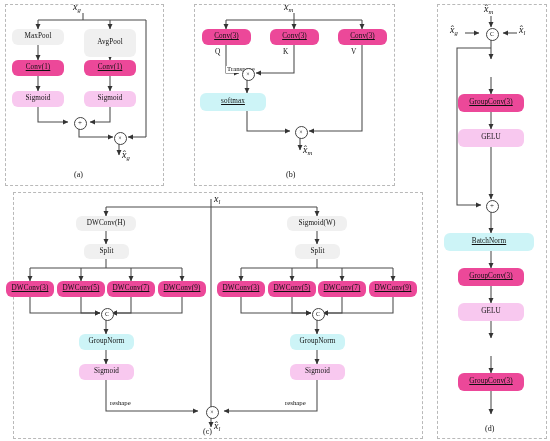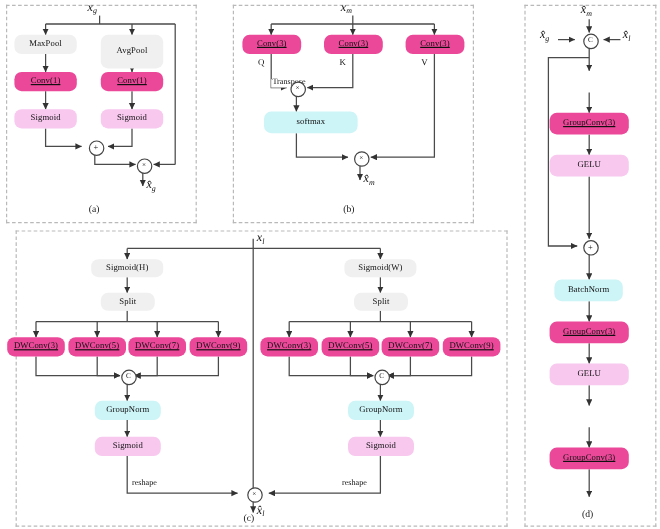--- a/index.html
+++ b/index.html
@@ -182,35 +182,35 @@
   <div class="node n-blue" style="left:338px;top:29px;width:49px;height:16px;">Conv(3)</div>
 
   <div class="lbl" style="left:215px;top:48px;">Q</div>
   <div class="lbl" style="left:283px;top:48px;">K</div>
   <div class="lbl" style="left:351px;top:48px;">V</div>
 
   <div class="lbl whitebg" style="left:226px;top:66px;font-size:6.8px;">Transpose</div>
 
   <div class="op small" style="left:241.5px;top:67.5px;">×</div>
 
-  <div class="node n-cyan" style="left:220px;top:93px;width:78px;height:18px;">softmax</div>
+  <div class="node n-cyan" style="left:200px;top:93px;width:66px;height:18px;text-decoration:underline;">softmax</div>
 
   <div class="op small" style="left:294.5px;top:125.5px;">×</div>
 
   <div class="lbl-it var" style="left:303px;top:145px;">
     <span>x̂</span><span class="sub">m</span>
   </div>
 
   <div class="cap" style="left:286px;top:170px;">(b)</div>
 
   <div class="lbl-it var" style="left:214px;top:194px;">
     <span>x</span><span class="sub">l</span>
   </div>
 
-  <div class="node n-grey" style="left:76px;top:216px;width:60px;height:15px;">Sigmoid(H)</div>
+  <div class="node n-grey" style="left:76px;top:216px;width:60px;height:15px;">DWConv(H)</div>
   <div class="node n-grey" style="left:84px;top:244px;width:45px;height:15px;">Split</div>
 
   <div class="node n-blue" style="left:6px;top:281px;width:48px;height:16px;">DWConv(3)</div>
   <div class="node n-blue" style="left:57px;top:281px;width:48px;height:16px;">DWConv(5)</div>
   <div class="node n-blue" style="left:107px;top:281px;width:48px;height:16px;">DWConv(7)</div>
   <div class="node n-blue" style="left:158px;top:281px;width:48px;height:16px;">DWConv(9)</div>
 
   <div class="op small" style="left:100.5px;top:307.5px;">C</div>
 
   <div class="node n-cyan" style="left:79px;top:334px;width:55px;height:16px;">GroupNorm</div>
@@ -249,20 +249,20 @@
     <span>x̂</span><span class="sub">l</span>
   </div>
 
   <div class="op small" style="left:485.5px;top:27.5px;">C</div>
 
   <div class="node n-blue" style="left:458px;top:94px;width:66px;height:18px;">GroupConv(3)</div>
   <div class="node n-pink" style="left:458px;top:129px;width:66px;height:18px;">GELU</div>
 
   <div class="op" style="left:485.5px;top:199.5px;">+</div>
 
-  <div class="node n-cyan" style="left:462px;top:233px;width:57px;height:18px;">BatchNorm</div>
+  <div class="node n-cyan" style="left:444px;top:233px;width:90px;height:18px;text-decoration:underline;">BatchNorm</div>
   <div class="node n-blue" style="left:458px;top:268px;width:66px;height:18px;">GroupConv(3)</div>
   <div class="node n-pink" style="left:458px;top:303px;width:66px;height:18px;">GELU</div>
   <div class="node n-blue" style="left:458px;top:373px;width:66px;height:18px;">GroupConv(3)</div>
 
   <div class="cap" style="left:485px;top:424px;">(d)</div>
 
 </div>
 
 </body></html>

